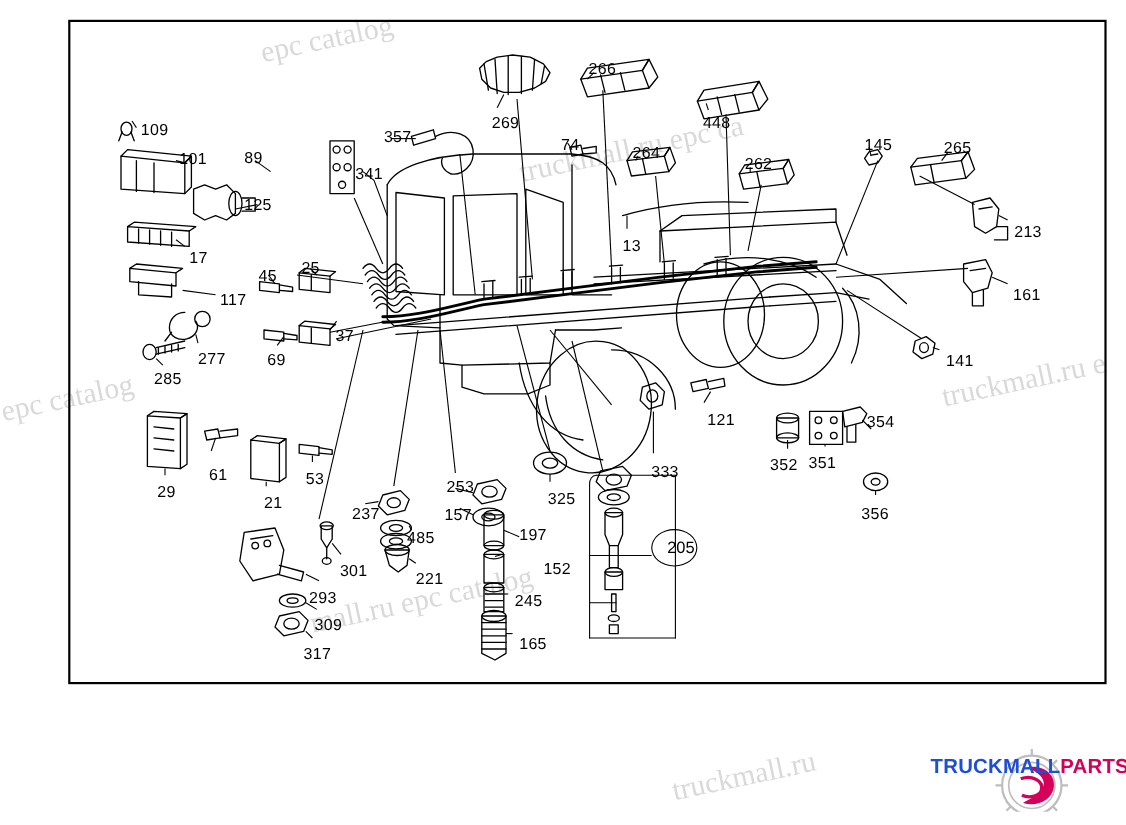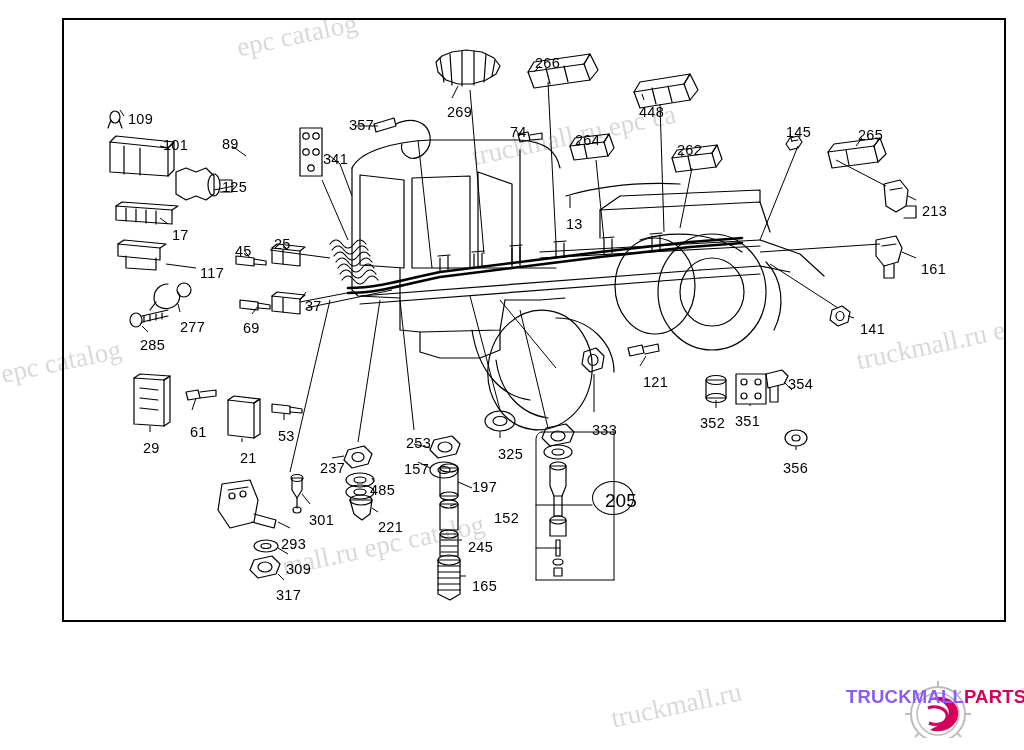--- a/index.html
+++ b/index.html
@@ -63,38 +63,38 @@
   }
   .logo-text {
     position: absolute;
     left: 0;
     top: 10px;
     font-size: 18.5px;
     font-weight: bold;
     letter-spacing: 0.2px;
     font-family: "Liberation Sans", sans-serif;
   }
-  .logo-truck { color: #8b5cf6; }
+  .logo-truck { color: #1d4ed8; }
   .logo-parts { color: #d4005a; }
   .circle-205 {
     position: absolute;
     left: 592px;
     top: 481px;
     width: 42px;
     height: 34px;
     border: 1.6px solid #000;
     border-radius: 50%;
     box-sizing: border-box;
   }
   .circle-205 span {
     position: absolute;
     left: 0; right: 0;
     top: 8px;
     text-align: center;
-    font-size: 19px;
+    font-size: 15px;
     margin-left: 12px;
   }
 </style>
 </head>
 <body>
 
 <div id="stage">
 
   <div>
     <div class="wm" style="left:236px; top:20px; transform:rotate(-12deg);">epc catalog</div>

